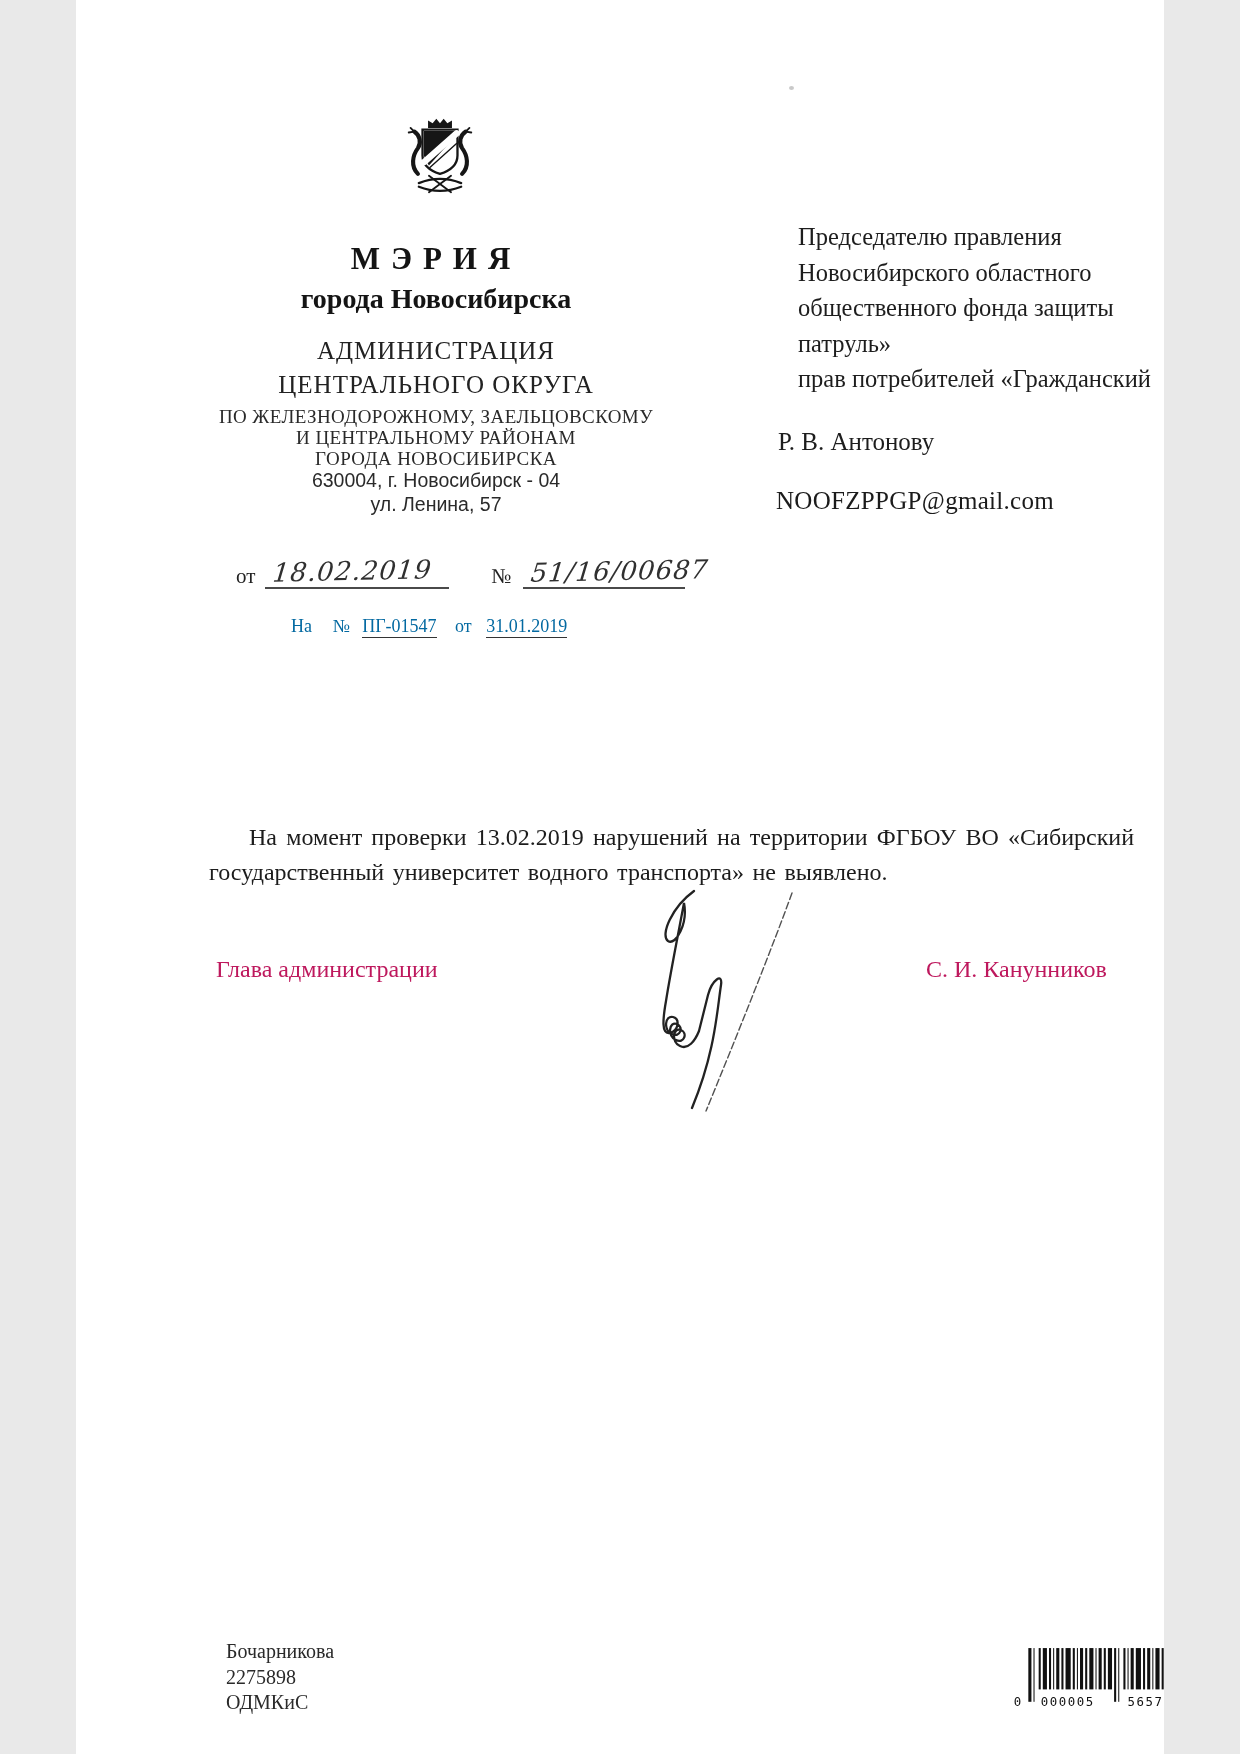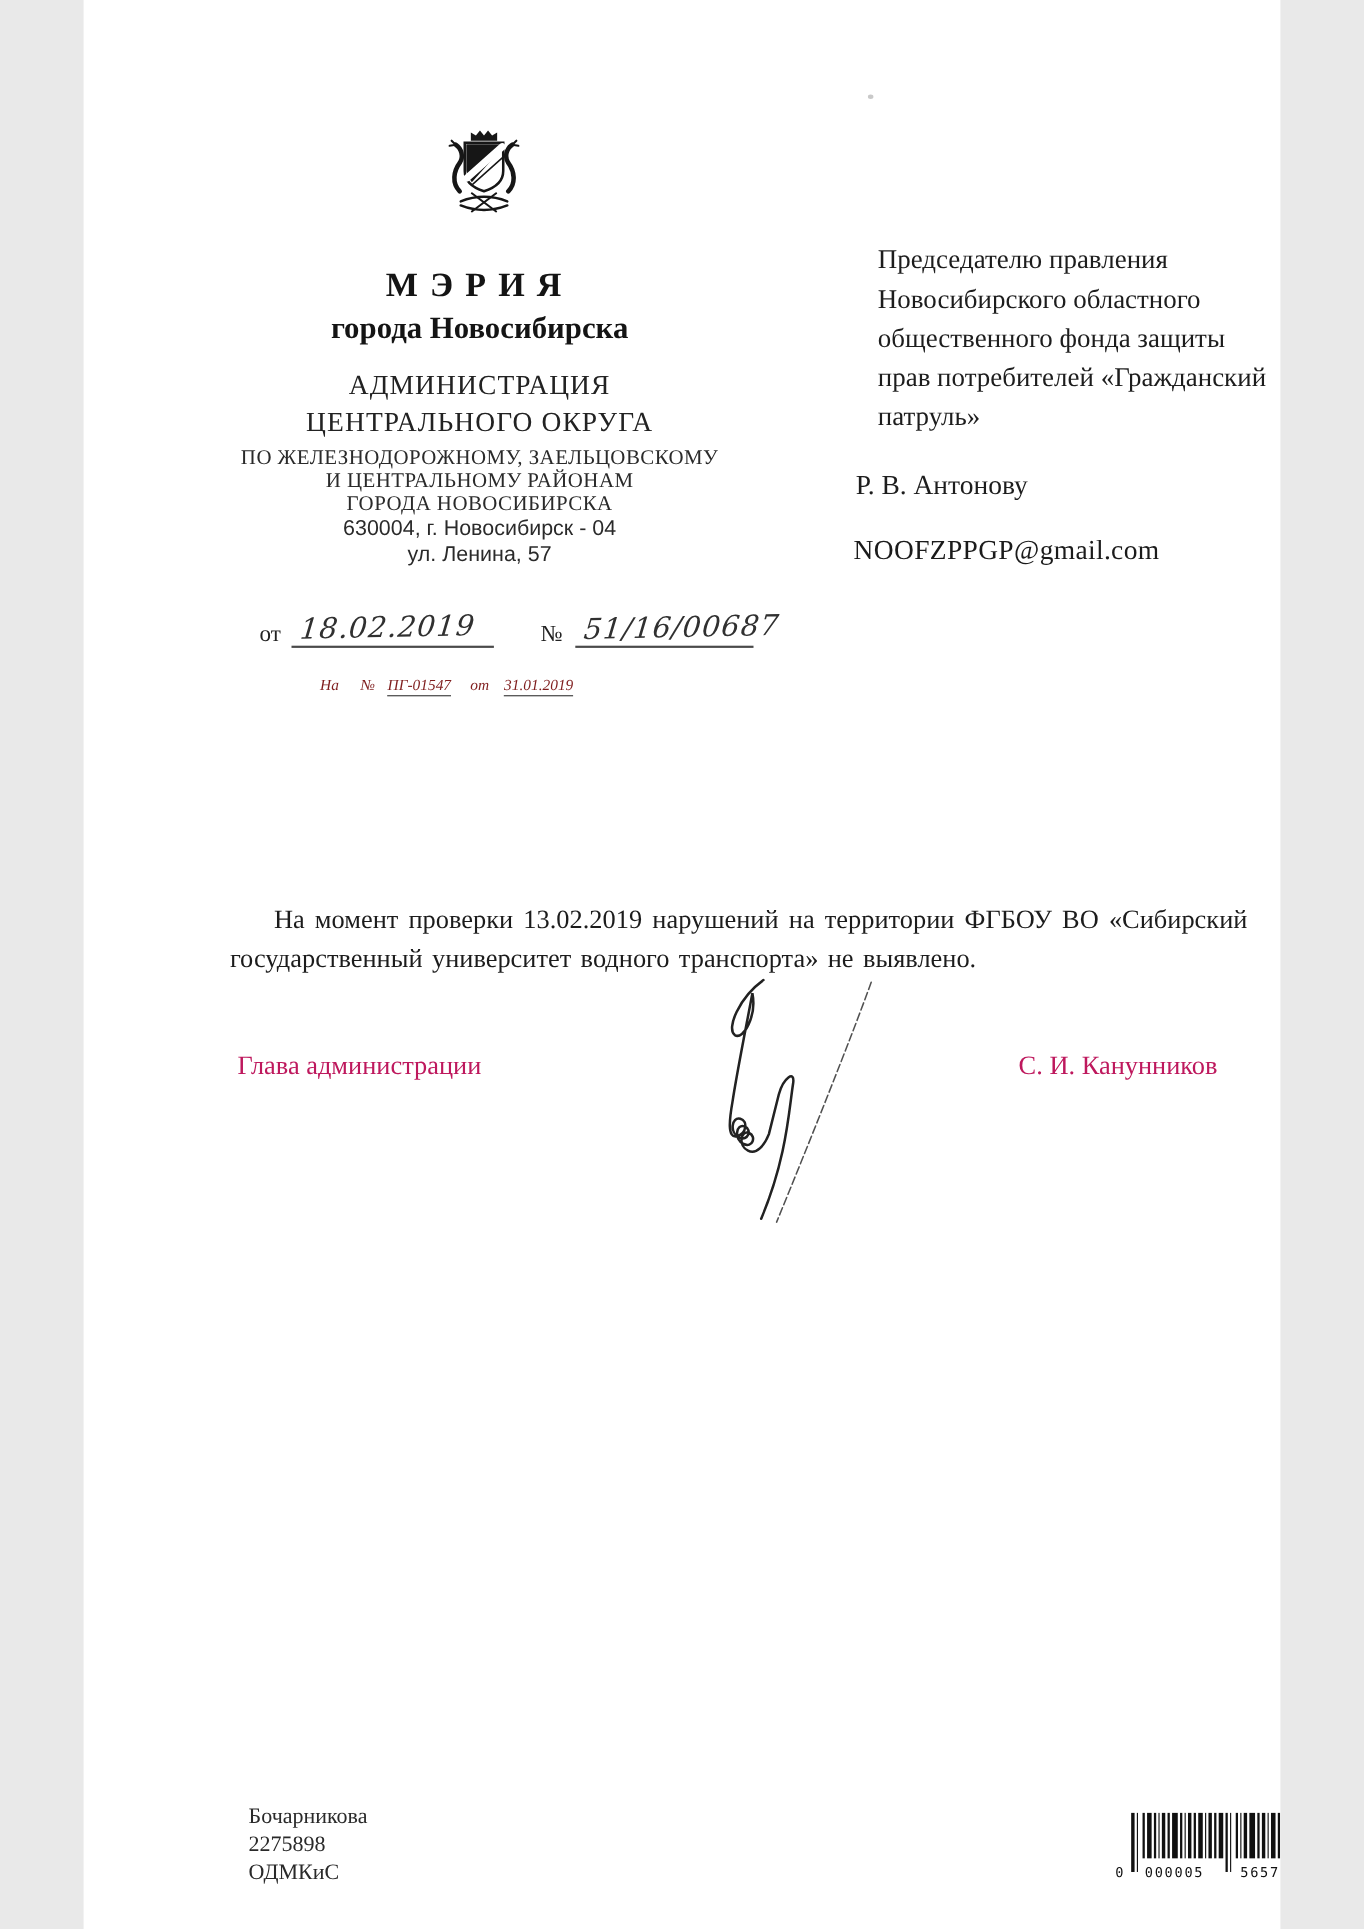--- a/index.html
+++ b/index.html
@@ -14,21 +14,21 @@
   .org-subtitle{font-size:28px;font-weight:bold;color:#141414;}
   .dept{font-size:25px;letter-spacing:1px;color:#222;}
   .district{font-size:19px;letter-spacing:.4px;color:#2a2a2a;}
   .addr{font-family:"Liberation Sans","DejaVu Sans",sans-serif;font-size:19.5px;color:#2a2a2a;}
   .ref-row{display:flex;align-items:flex-end;font-size:21px;color:#222;}
   .hw{
     font-style:italic;font-family:"DejaVu Serif",serif;font-size:26px;color:#303030;
     transform:skewX(-7deg) rotate(-1.2deg);letter-spacing:1px;white-space:nowrap;
   }
   .fill-line{border-bottom:2px solid #4a4a4a;display:flex;align-items:flex-end;padding:0 4px 1px 8px;}
-  .ref2{font-size:14px;color:#7f1d1d;white-space:nowrap;font-style:italic;}
+  .ref2{font-size:18px;color:#0369a1;white-space:nowrap;}
   .ref2 .u{border-bottom:1.5px solid #333;padding-bottom:1px;}
   .recipient-line{font-size:24.5px;line-height:35.5px;white-space:nowrap;color:#1d1d1d;}
   .body-par{
     width:925px;font-size:24px;line-height:34.5px;text-align:justify;
     text-indent:40px;word-spacing:2.5px;margin:0;color:#1c1c1c;
   }
   .sig-text{font-size:24px;color:#be185d;white-space:nowrap;}
   .footer-line{font-size:20px;line-height:25.5px;color:#2a2a2a;}
   .speck{width:5px;height:4px;background:#c9c9c9;border-radius:50%;}
   .email{font-size:25px;letter-spacing:.3px;color:#1b1b1b;}
@@ -84,22 +84,22 @@
     <span style="margin-right:8px">№</span>
     <span class="u" style="margin-right:14px">ПГ-01547</span>
     <span style="margin-right:10px">от</span>
     <span class="u">31.01.2019</span>
   </div>
 
   <div class="abs" style="left:722px;top:219px">
     <div class="recipient-line">Председателю правления</div>
     <div class="recipient-line">Новосибирского областного</div>
     <div class="recipient-line">общественного фонда защиты</div>
+    <div class="recipient-line">патруль»</div>
     <div class="recipient-line">прав потребителей «Гражданский</div>
-    <div class="recipient-line">патруль»</div>
   </div>
   <div class="abs recipient-line" style="left:702px;top:424px;font-size:25px">Р. В. Антонову</div>
   <div class="abs email" style="left:700px;top:487px">NOOFZPPGP@gmail.com</div>
 
   <p class="abs body-par" style="left:133px;top:820px">На момент проверки 13.02.2019 нарушений на территории ФГБОУ ВО «Сибирский государственный университет водного транспорта» не выявлено.</p>
 
   <div class="abs sig-text" style="left:140px;top:956px">Глава администрации</div>
   <div class="abs sig-text" style="left:850px;top:956px">С. И. Канунников</div>
 
   <svg class="abs" style="left:540px;top:883px;width:210px;height:235px" viewBox="0 0 210 235" aria-hidden="true">

